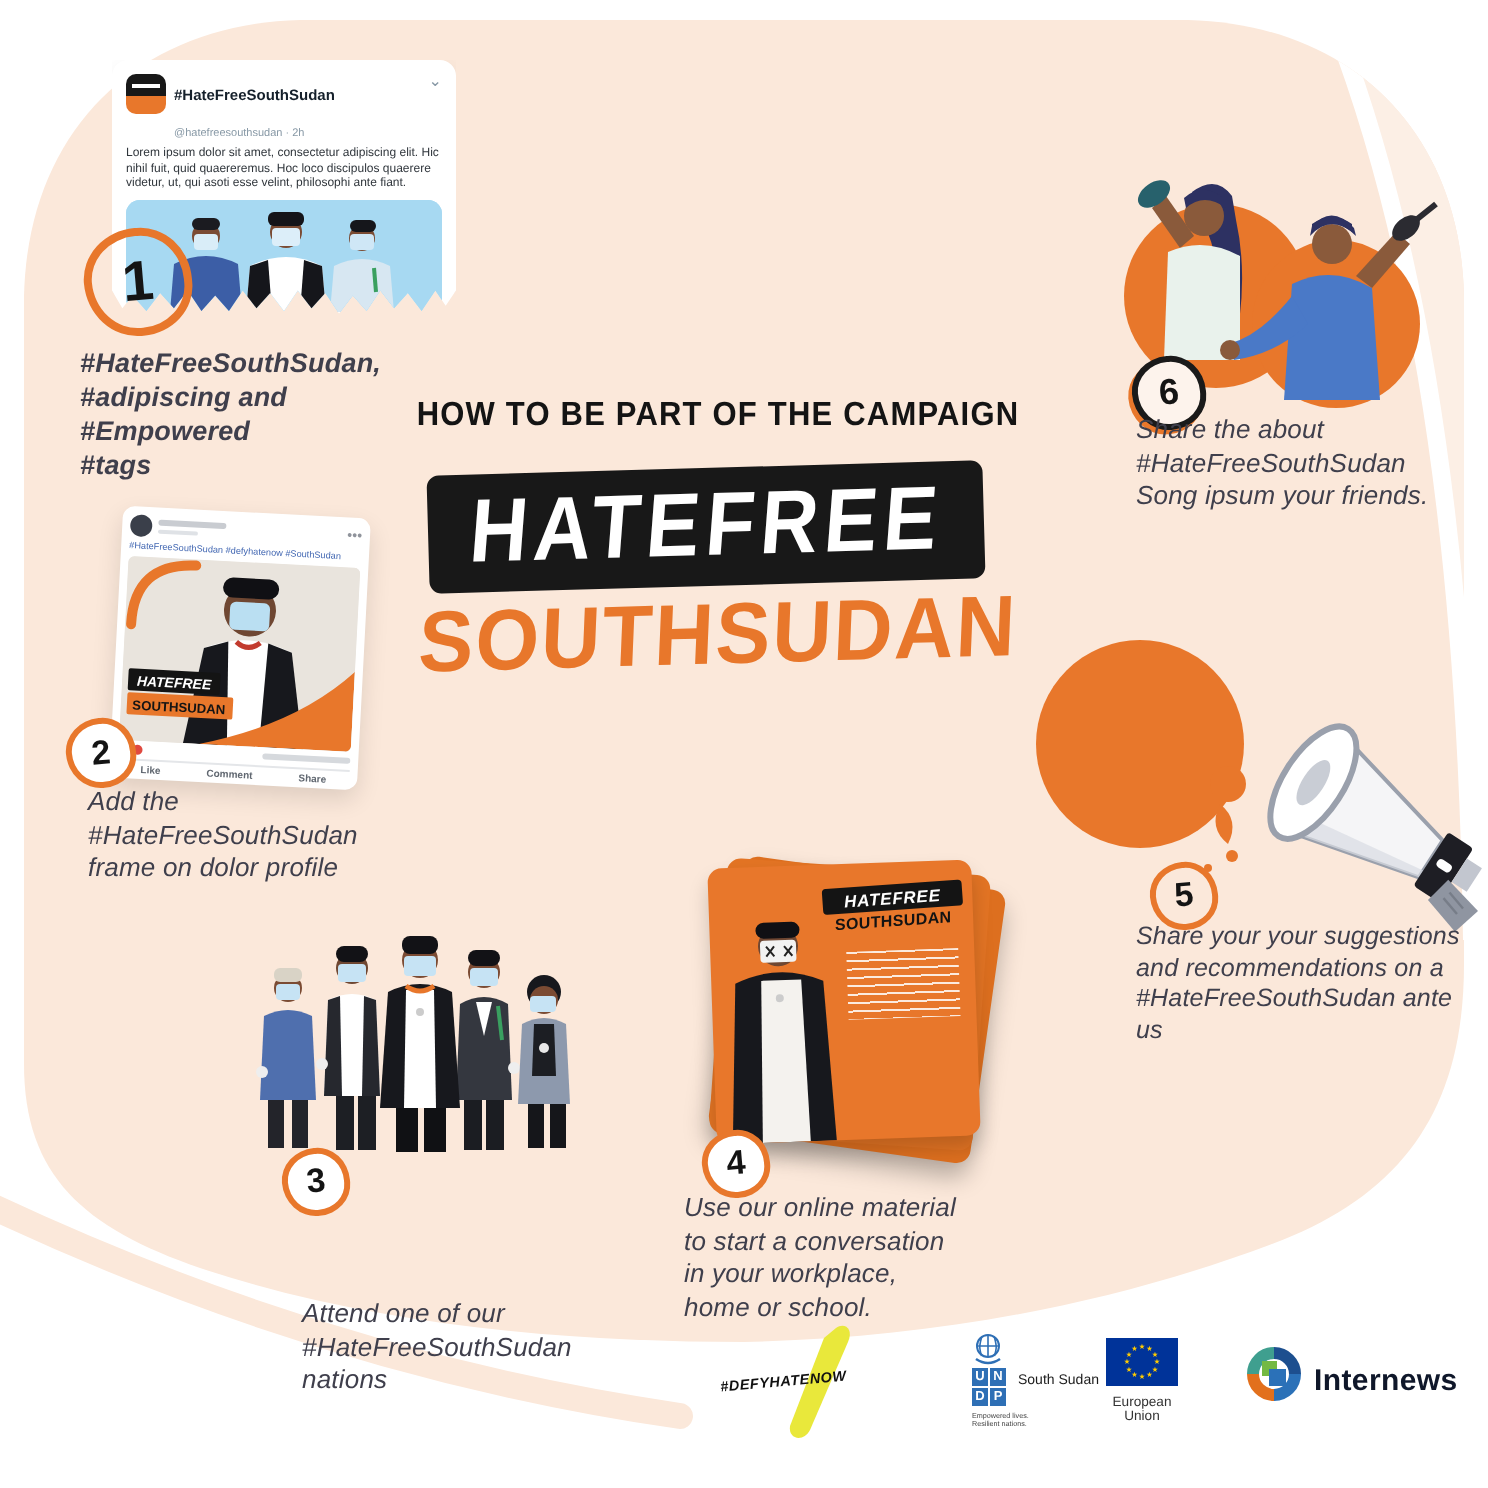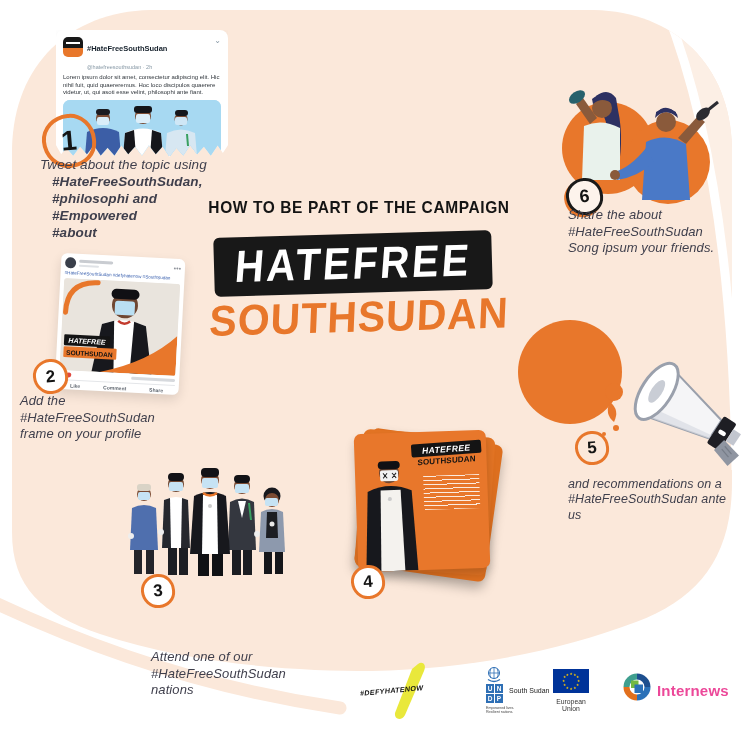--- a/index.html
+++ b/index.html
@@ -6,23 +6,23 @@
   #canvas{position:relative;width:744px;height:744px;overflow:hidden;background:#fff;
           font-family:"Liberation Sans","DejaVu Sans",sans-serif;}
   .abs{position:absolute;}
   svg{display:block;}
 
   
   #bg{position:absolute;left:0;top:0;}
 
   
   .step-text{position:absolute;font-style:italic;color:#3f3f4c;font-size:13px;line-height:16.5px;letter-spacing:.1px;}
-  .step-text .bseg{font-weight:700;margin-left:12px;}
+  .step-text .bseg{font-weight:700;}
   #s1-text{left:40px;top:156px;font-size:13.5px;line-height:17px;}
-  #s2-text{left:20px;top:393px;}
+  #s2-text{left:44px;top:393px;}
   #s3-text{left:151px;top:601px;margin-top:48px;}
   #s4-text{left:342px;top:596px;}
   #s5-text{left:568px;top:461px;font-size:12.5px;line-height:15.5px;width:180px;}
   #s6-text{left:568px;top:207px;}
 
   
   .badge{position:absolute;display:flex;align-items:center;justify-content:center;
          border:3px solid #e8772b;border-radius:52% 48% 50% 50%/48% 52% 46% 54%;
          color:#141414;font-weight:900;transform:rotate(-5deg);background:transparent;}
   #b1{left:42px;top:114px;width:46px;height:46px;font-size:28px;border-width:4px;}
@@ -92,21 +92,21 @@
 
   
   #dhn-text{left:360px;top:686px;font-size:7.2px;font-weight:900;font-style:italic;color:#111;
             letter-spacing:.3px;transform:rotate(-5deg);white-space:nowrap;}
   #undp-letters{left:486px;top:684px;width:17px;display:grid;grid-template-columns:8px 8px;gap:1px;}
   #undp-letters b{background:#2e6fb5;color:#fff;font-size:6.5px;height:9px;display:flex;align-items:center;justify-content:center;}
   #undp-country{left:509px;top:687px;font-size:7px;color:#1a1a1a;}
   #undp-tagline{left:486px;top:706px;font-size:3.6px;line-height:4.4px;color:#444;width:36px;}
   #eu-flag{left:553px;top:669px;width:36px;height:24px;background:#003399;}
   #eu-label{left:548px;top:698px;width:46px;text-align:center;font-size:6.8px;color:#333;}
-  #internews-text{left:657px;top:682px;font-size:15px;font-weight:700;color:#ec4899;letter-spacing:.2px;}
+  #internews-text{left:657px;top:682px;font-size:15px;font-weight:700;color:#0f172a;letter-spacing:.2px;}
 </style>
 </head>
 <body>
 
 <div id="canvas">
 
   <svg id="bg" width="744" height="744" viewBox="0 0 744 744">
     <defs>
       <clipPath id="blobClip">
         <path d="M 150 10 C 70 12 14 64 12 148 L 12 532 C 12 588 42 614 100 634 C 190 664 290 671 372 671 C 468 669 556 652 636 622 C 700 598 732 556 732 482 L 732 148 C 730 64 674 12 594 10 Z"></path>
@@ -346,24 +346,25 @@
     </g>
   </svg>
 
   <div class="badge" id="b1">1</div>
   <div class="badge" id="b2">2</div>
   <div class="badge" id="b3">3</div>
   <div class="badge" id="b4">4</div>
   <div class="badge" id="b5">5</div>
   <div class="badge" id="b6">6</div>
 
-  <div class="step-text" id="s1-text"><span class="">Tweet about the topic using</span><br><span class="bseg">#HateFreeSouthSudan,</span><br><span class="bseg">#philosophi and</span><br><span class="bseg">#Empowered</span><br><span class="bseg">#about</span></div>
-  <div class="step-text" id="s2-text"><span class="">Add the</span><br><span class="">#HateFreeSouthSudan</span><br><span class="">frame on your profile</span></div>
+  <div class="step-text" id="s1-text"><br><span class="bseg">#HateFreeSouthSudan,</span><br><span class="bseg">#adipiscing and</span><br><span class="bseg">#Empowered</span><br><span class="bseg">#tags</span></div>
+  <div class="step-text" id="s2-text"><span class="">Add the</span><br><span class="">#HateFreeSouthSudan</span><br><span class="">frame on dolor profile</span></div>
   <div class="step-text" id="s3-text"><span class="">Attend one of our</span><br><span class="">#HateFreeSouthSudan</span><br><span class="">nations</span></div>
-  <div class="step-text" id="s5-text"><br><span class="">and recommendations on a</span><br><span class="">#HateFreeSouthSudan</span><span class=""> ante</span><br><span class="">us</span></div>
+  <div class="step-text" id="s4-text"><span class="">Use our online material</span><br><span class="">to start a conversation</span><br><span class="">in your workplace,</span><br><span class="">home or school.</span></div>
+  <div class="step-text" id="s5-text"><span class="">Share your your suggestions</span><br><span class="">and recommendations on a</span><br><span class="">#HateFreeSouthSudan</span><span class=""> ante</span><br><span class="">us</span></div>
   <div class="step-text" id="s6-text"><span class="">Share the about</span><br><span class="">#HateFreeSouthSudan</span><br><span class="">Song ipsum your friends.</span></div>
 
   <svg class="abs" style="left:352px;top:660px" width="95" height="62" viewBox="0 0 95 62">
     <path d="M 66 4 C 70 1 75 4 72 11 L 53 55 C 50 61 42 60 43 53 L 60 9 Z" fill="#e9e83b"></path>
   </svg>
   <div class="abs" id="dhn-text">#DEFYHATENOW</div>
 
   <svg class="abs" style="left:486px;top:666px" width="16" height="17" viewBox="0 0 16 17">
     <circle cx="8" cy="7" r="5.5" fill="none" stroke="#2e6fb5" stroke-width="1"></circle>
     <path d="M 8 1.5 V 12.5 M 4.8 2.6 C 3.6 7 3.6 8 4.8 12 M 11.2 2.6 C 12.4 7 12.4 8 11.2 12 M 2.5 7 H 13.5" fill="none" stroke="#2e6fb5" stroke-width=".8"></path>

